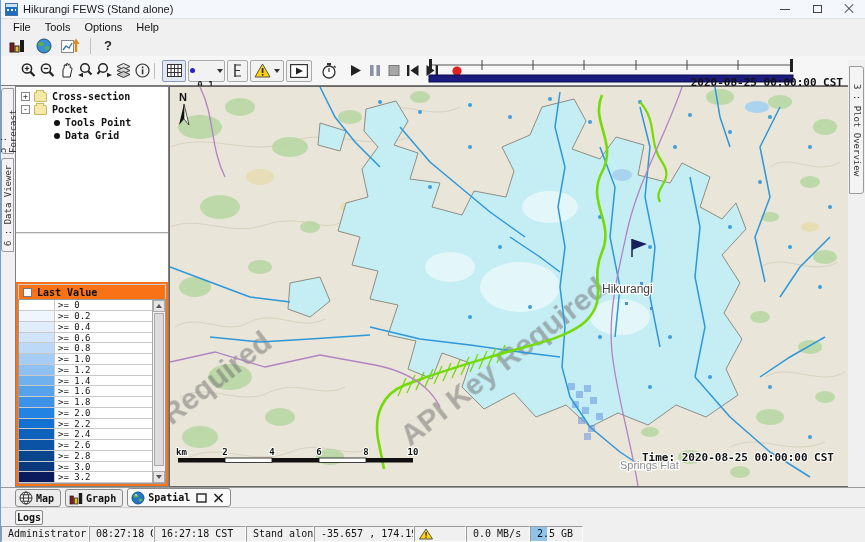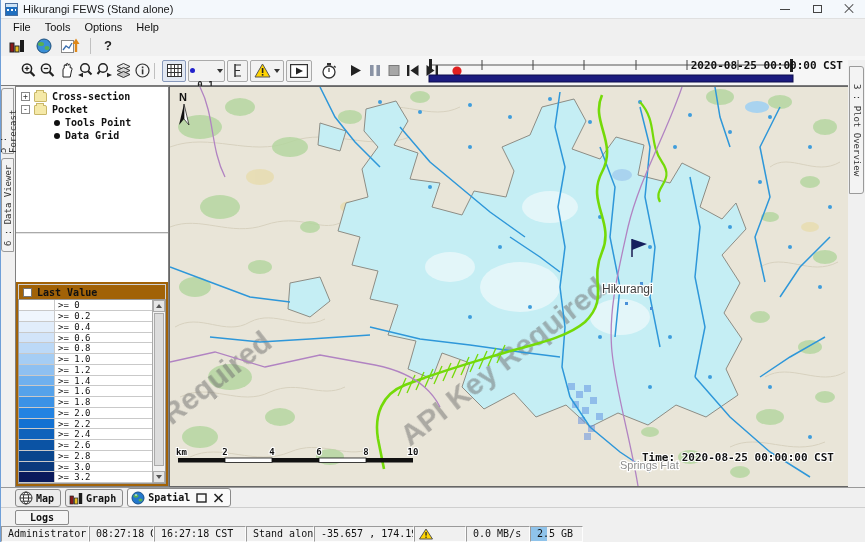--- a/index.html
+++ b/index.html
@@ -32,21 +32,21 @@
 
   
   .toolbar2 { height:30px; display:flex; align-items:center; padding-left:18px; background:#f6f6f6; border-bottom:1px solid #7a7a7a; position:relative; }
   .tb2-icon { width:19px; height:20px; display:flex; align-items:center; justify-content:center; }
   .tb2-btn { height:22px; border:1px solid #aaa; border-radius:2px; background:#f2f2f2; display:flex; align-items:center; justify-content:center; margin-right:2px; }
   .tb2-btn.pressed { background:#e2e8f2; border-color:#8899bb; }
   .caret-down { width:0; height:0; border-left:3px solid transparent; border-right:3px solid transparent; border-top:4px solid #333; margin-left:3px; }
   .dot-blue { width:5px; height:5px; border-radius:50%; background:#2222cc; margin-right:2px; }
   .dd-val { font:bold 9px "DejaVu Sans Mono",monospace; color:#222;margin-top:28px; }
   .timeline-wrap { position:absolute; left:424px; top:1px; }
-  .tl-datetime { position:absolute; right:22px; top:3px; font:bold 11px "DejaVu Sans Mono",monospace; color:#111; white-space:nowrap; }
+  .tl-datetime { position:absolute; right:22px; top:20px; font:bold 11px "DejaVu Sans Mono",monospace; color:#111; white-space:nowrap; }
 
   
   .main { position:absolute; top:86px; left:0; width:848px; height:401px; display:flex; }
   .left-strip { width:14px; background:#f0f0f0; position:relative; flex:none; }
   .vtab-left { position:absolute; left:0; width:13px; writing-mode:vertical-rl; transform:rotate(180deg);
       font:9px "DejaVu Sans Mono",monospace; color:#333; background:#f3f3f3; border:1px solid #9a9a9a;
       display:flex; align-items:center; justify-content:center; border-radius:0 3px 3px 0; }
   .left-panel { width:154px; flex:none; border:1px solid #808080; background:#fff; display:flex; flex-direction:column; }
 
   
@@ -54,21 +54,21 @@
   .tree-row { height:13px; display:flex; align-items:center; position:relative; }
   .expander { width:9px; height:9px; border:1px solid #888; background:#fff; font:8px/7px "DejaVu Sans Mono",monospace; text-align:center; color:#333; margin-left:5px; flex:none; }
   .folder { width:13px; height:10px; background:#f5e9a8; border:1px solid #c9b768; border-radius:1px 2px 1px 1px; margin-left:4px; flex:none; position:relative; }
   .folder::before { content:""; position:absolute; top:-3px; left:1px; width:6px; height:2px; background:#f5e9a8; border:1px solid #c9b768; border-bottom:none; }
   .bullet { width:6px; height:6px; border-radius:50%; background:#111; margin-left:38px; flex:none; }
   .tree-label { margin-left:5px; white-space:nowrap; }
   .tree-label.selected { background:#2e66c6; color:#d8f4ff; padding:0 2px; }
 
   
   .splitter { height:3px; background:#e4e4e4; border-top:1px solid #aaa; }
-  .legend-panel { flex:1; display:flex; flex-direction:column; padding:2px; background:#a16207;margin-top:48px; }
+  .legend-panel { flex:1; display:flex; flex-direction:column; padding:2px; background:#f97316;margin-top:48px; }
   .legend-check { height:15px; display:flex; align-items:center; font:bold 10px "DejaVu Sans Mono",monospace; color:#111; border:1px solid #d0d0d0; border-bottom:none; padding-left:2px; }
   .checkbox { width:9px; height:9px; border:1px solid #777; background:#fff; margin:0 5px 0 2px; flex:none; }
   .legend-table { flex:1; border:1px solid #9a9a9a; display:flex; overflow:hidden; background:#fff; }
   .legend-rows { flex:1; }
   .legend-row { display:flex; height:10.75px; border-bottom:1px solid #c9c9c9; }
   .legend-swatch { width:36px; flex:none; border-right:1px solid #c9c9c9; }
   .legend-label { flex:1; font:9px/10px "DejaVu Sans Mono",monospace; color:#111; padding-left:3px; background:#fff; white-space:nowrap; }
   .legend-scroll { width:13px; flex:none; background:#eee; border-left:1px solid #aaa; display:flex; flex-direction:column; }
   .scroll-btn { height:12px; border:1px solid #aaa; background:#e6e6e6; display:flex; align-items:center; justify-content:center; flex:none; }
   .tri-up { width:0; height:0; border-left:3px solid transparent; border-right:3px solid transparent; border-bottom:4px solid #555; }
@@ -87,21 +87,21 @@
 
   
   .bottom-tabbar { position:absolute; top:487px; left:0; width:865px; height:20px; background:#f0f0f0; border-top:1px solid #999; display:flex; align-items:flex-start; padding-left:14px; }
   .btab { height:18px; margin-top:1px; display:flex; align-items:center; border:1px solid #8a8a8a; border-radius:3px; background:#ececec; padding:0 6px 0 3px; margin-right:4px; font:bold 10px "DejaVu Sans Mono",monospace; color:#111; }
   .btab.active { background:#fafafa; height:19px; margin-top:0; }
   .btab .ticon { margin-right:3px; display:flex; }
   .view-btn { margin-left:6px; display:flex; align-items:center; }
 
   
   .logs-row { position:absolute; top:507px; left:0; width:865px; height:19px; background:#f0f0f0; border-top:1px solid #cfcfcf; display:flex; align-items:center; padding-left:14px; }
-  .logs-btn { height:15px; border:1px solid #8a8a8a; border-radius:2px; background:#f4f4f4; font:bold 10px "DejaVu Sans Mono",monospace; color:#111; padding:0 14px; display:flex; align-items:center; }
+  .logs-btn { height:15px; border:1px solid #8a8a8a; border-radius:2px; background:#f4f4f4; font:bold 10px "DejaVu Sans Mono",monospace; color:#111; padding:0 1px; display:flex; align-items:center; }
 
   
   .statusbar { position:absolute; bottom:0; left:0; width:865px; height:16px; display:flex; background:#f0f0f0; }
   .status-cell { border:1px solid; border-color:#9a9a9a #fdfdfd #fdfdfd #9a9a9a; font:10px/14px "DejaVu Sans Mono",monospace; color:#111; padding-left:6px; overflow:hidden; white-space:nowrap; flex:none; }
   .cell-mem { background:linear-gradient(to right,#8fc3ea 0 32%,#f0f0f0 32%); }
   .cell-warn { display:flex; align-items:center; justify-content:flex-start; padding-left:4px; }
 </style>
 </head>
 <body>
 

